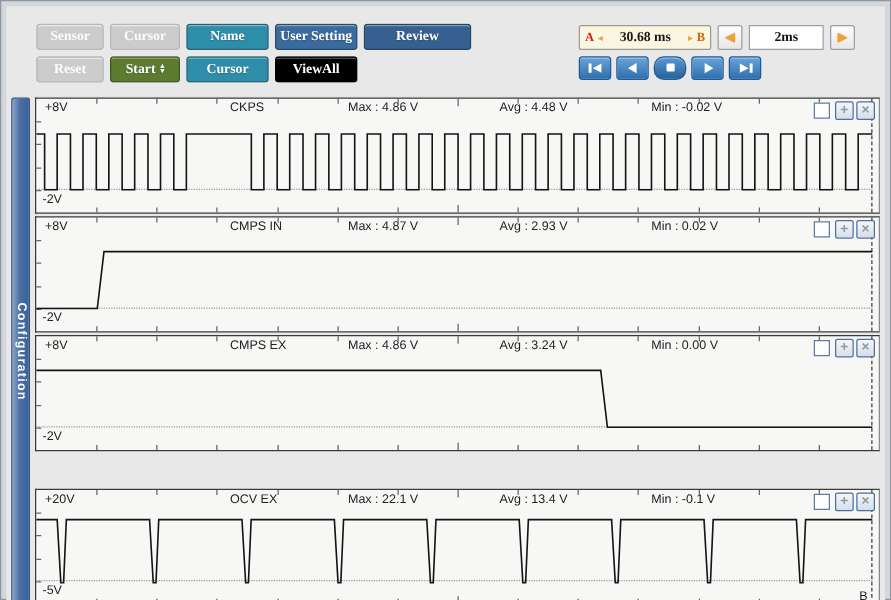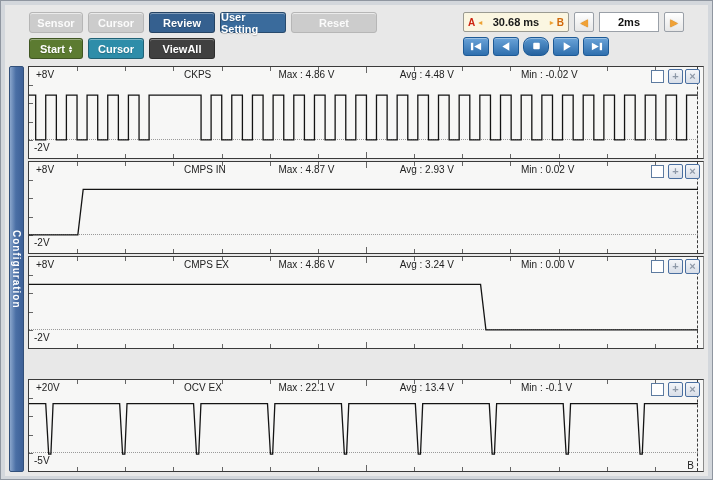--- a/index.html
+++ b/index.html
@@ -10,21 +10,21 @@
     background:linear-gradient(180deg,#97a4b2 0%,#73828f 55%,#647380 100%);
     border:1px solid #5a6673;border-radius:2px 2px 0 0;box-sizing:border-box;}
   .title-icon{width:9px;height:16px;border-radius:2px;
     background:linear-gradient(180deg,#f7a53f 0%,#e35f14 45%,#c43a08 100%);
     box-shadow:inset 0 0 0 1px rgba(120,30,0,.55);}
   .title-text{color:#fff;font-size:13px;letter-spacing:.3px;}
   .win-btns{margin-left:auto;display:flex;gap:6px;}
   .win-btn{width:21px;height:17px;border-radius:3px;border:1px solid #e3eaf2;
     background:linear-gradient(#aabdd3,#68849f);display:flex;align-items:center;justify-content:center;}
   
-  .toolbar{display:flex;align-items:flex-start;background:#e8e8e8;padding:7px 10px 5px 24px;height:60px;box-sizing:border-box;}
+  .toolbar{display:flex;align-items:center;background:#e8e8e8;padding:7px 10px 5px 24px;height:72px;box-sizing:border-box;font-family:Liberation Serif, serif;}
   .btn-grid{display:grid;grid-template-columns:54px 56px 66px 66px 86px;grid-auto-rows:21px;gap:5px;}
   .tb-btn{border-radius:3px;font-size:11px;font-weight:bold;color:#fff;cursor:default;
     border:1px solid rgba(0,0,0,.30);display:flex;align-items:center;justify-content:center;gap:4px;
     box-shadow:inset 0 1px 0 rgba(255,255,255,.38);text-shadow:0 1px 1px rgba(0,0,0,.22);}
   .tb-btn.disabled{border-color:#b6b6b6;text-shadow:none;color:#fbfbfb;box-shadow:inset 0 1px 0 rgba(255,255,255,.6);}
   .spin{display:flex;flex-direction:column;color:#fff;font-size:6px;line-height:4px;}
   .right-controls{margin-left:auto;display:flex;flex-direction:column;align-items:flex-start;padding-right:14px;}
   .rc-row1{display:flex;align-items:center;gap:5px;}
   .timebox{width:106px;height:20px;background:#fbf6e1;border:1px solid #9b9b92;border-radius:2px;
     display:flex;align-items:center;gap:3px;padding:0 4px;box-sizing:border-box;}
@@ -79,40 +79,43 @@
 
 
   <div class="toolbar">
     <div class="btn-grid" id="btn-grid">
         <div class="tb-btn disabled" style="background: rgb(204, 204, 204);">
           <span>Sensor</span>
         </div>
         <div class="tb-btn disabled" style="background: rgb(204, 204, 204);">
           <span>Cursor</span>
         </div>
+        <div class="tb-btn" style="background: rgb(46, 141, 169);">
+          <span>Name</span>
+        </div>
+        <div class="tb-btn" style="background: rgb(58, 107, 156);">
+          <span>User Setting</span>
+        </div>
         <div class="tb-btn" style="background: rgb(53, 96, 143);">
           <span>Review</span>
-        </div>
-        <div class="tb-btn" style="background: rgb(58, 107, 156);">
-          <span>User Setting</span>
         </div>
         <div class="tb-btn disabled" style="background: rgb(204, 204, 204);">
           <span>Reset</span>
         </div>
         <div class="tb-btn" style="background: rgb(92, 123, 49);">
           <span>Start</span>
           <span class="spin">
             <span>▴</span>
             <span>▾</span>
           </span>
         </div>
         <div class="tb-btn" style="background: rgb(46, 141, 169);">
           <span>Cursor</span>
         </div>
-        <div class="tb-btn" style="background: #404040;">
+        <div class="tb-btn" style="background: #000000;">
           <span>ViewAll</span>
         </div>
       </div>
     <div class="right-controls">
       <div class="rc-row1">
         <div class="timebox">
           <span class="tb-a">A</span>
           <span class="tb-arr">◂</span>
           <span class="tb-val">30.68 ms</span>
           <span class="tb-arr">▸</span>

